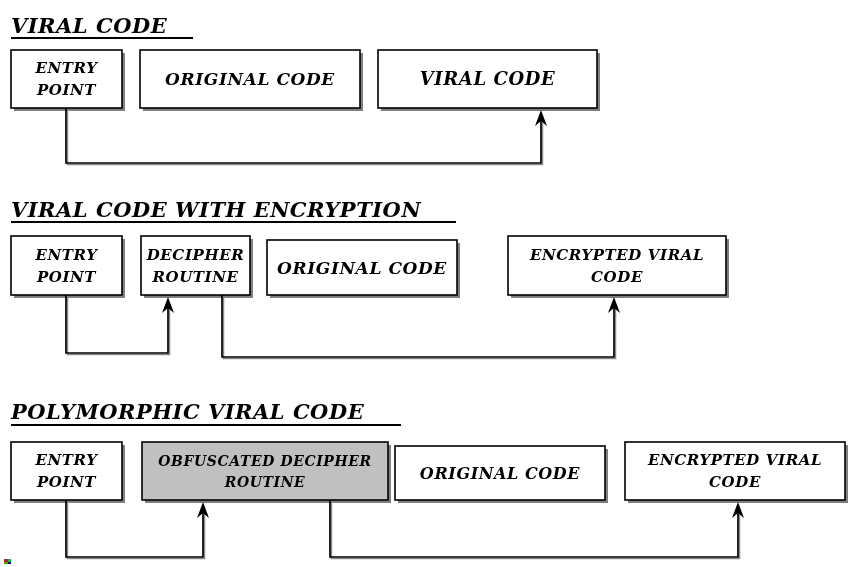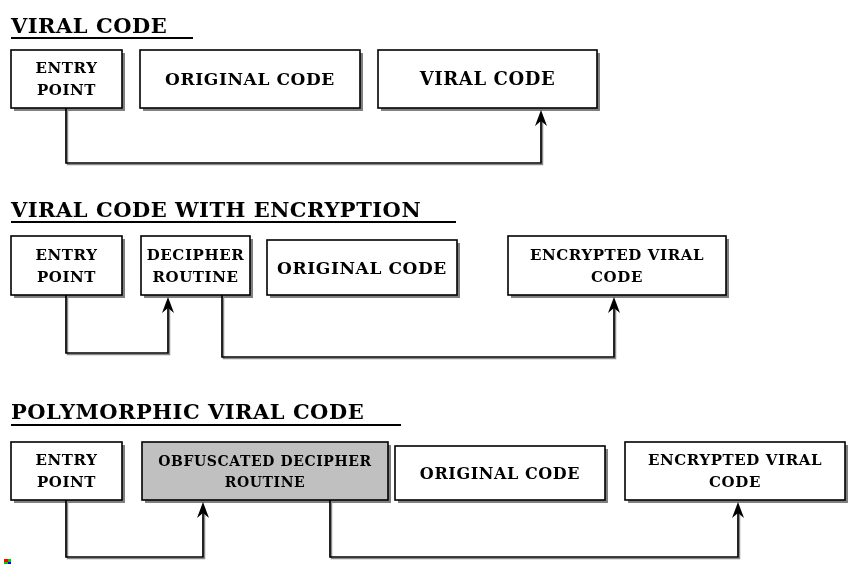--- a/index.html
+++ b/index.html
@@ -12,20 +12,21 @@
     width: 850px;
     height: 567px;
     overflow: hidden;
     font-family: "DejaVu Serif", "Liberation Serif", serif;
     color: #000000;
   }
   #diagram-root {
     position: relative;
     width: 711px;
     height: 567px;
+    font-style: italic;
   }
   svg.diagram-canvas {
     display: block;
     width: 850px;
     height: 567px;
   }
   .section-heading {
     font-family: "DejaVu Serif", "Liberation Serif", serif;
     font-weight: bold;
     letter-spacing: 0.5px;

